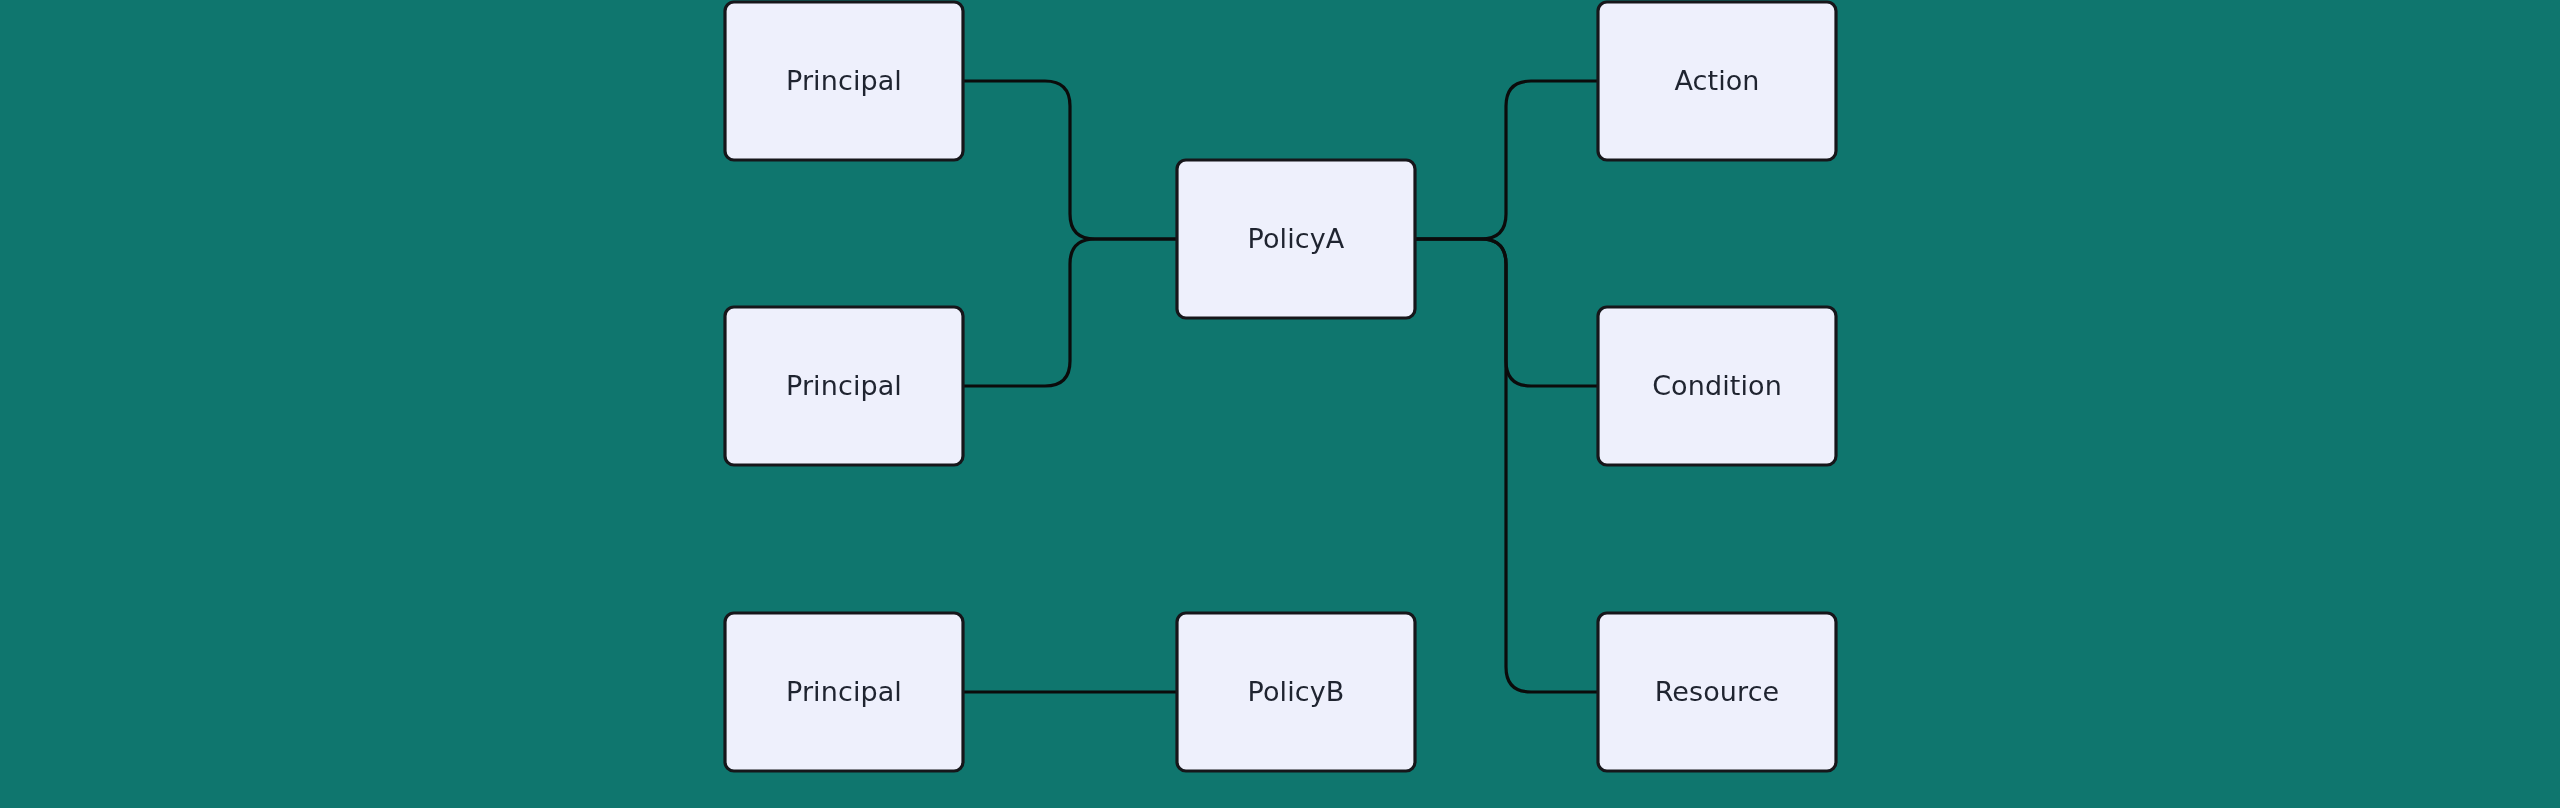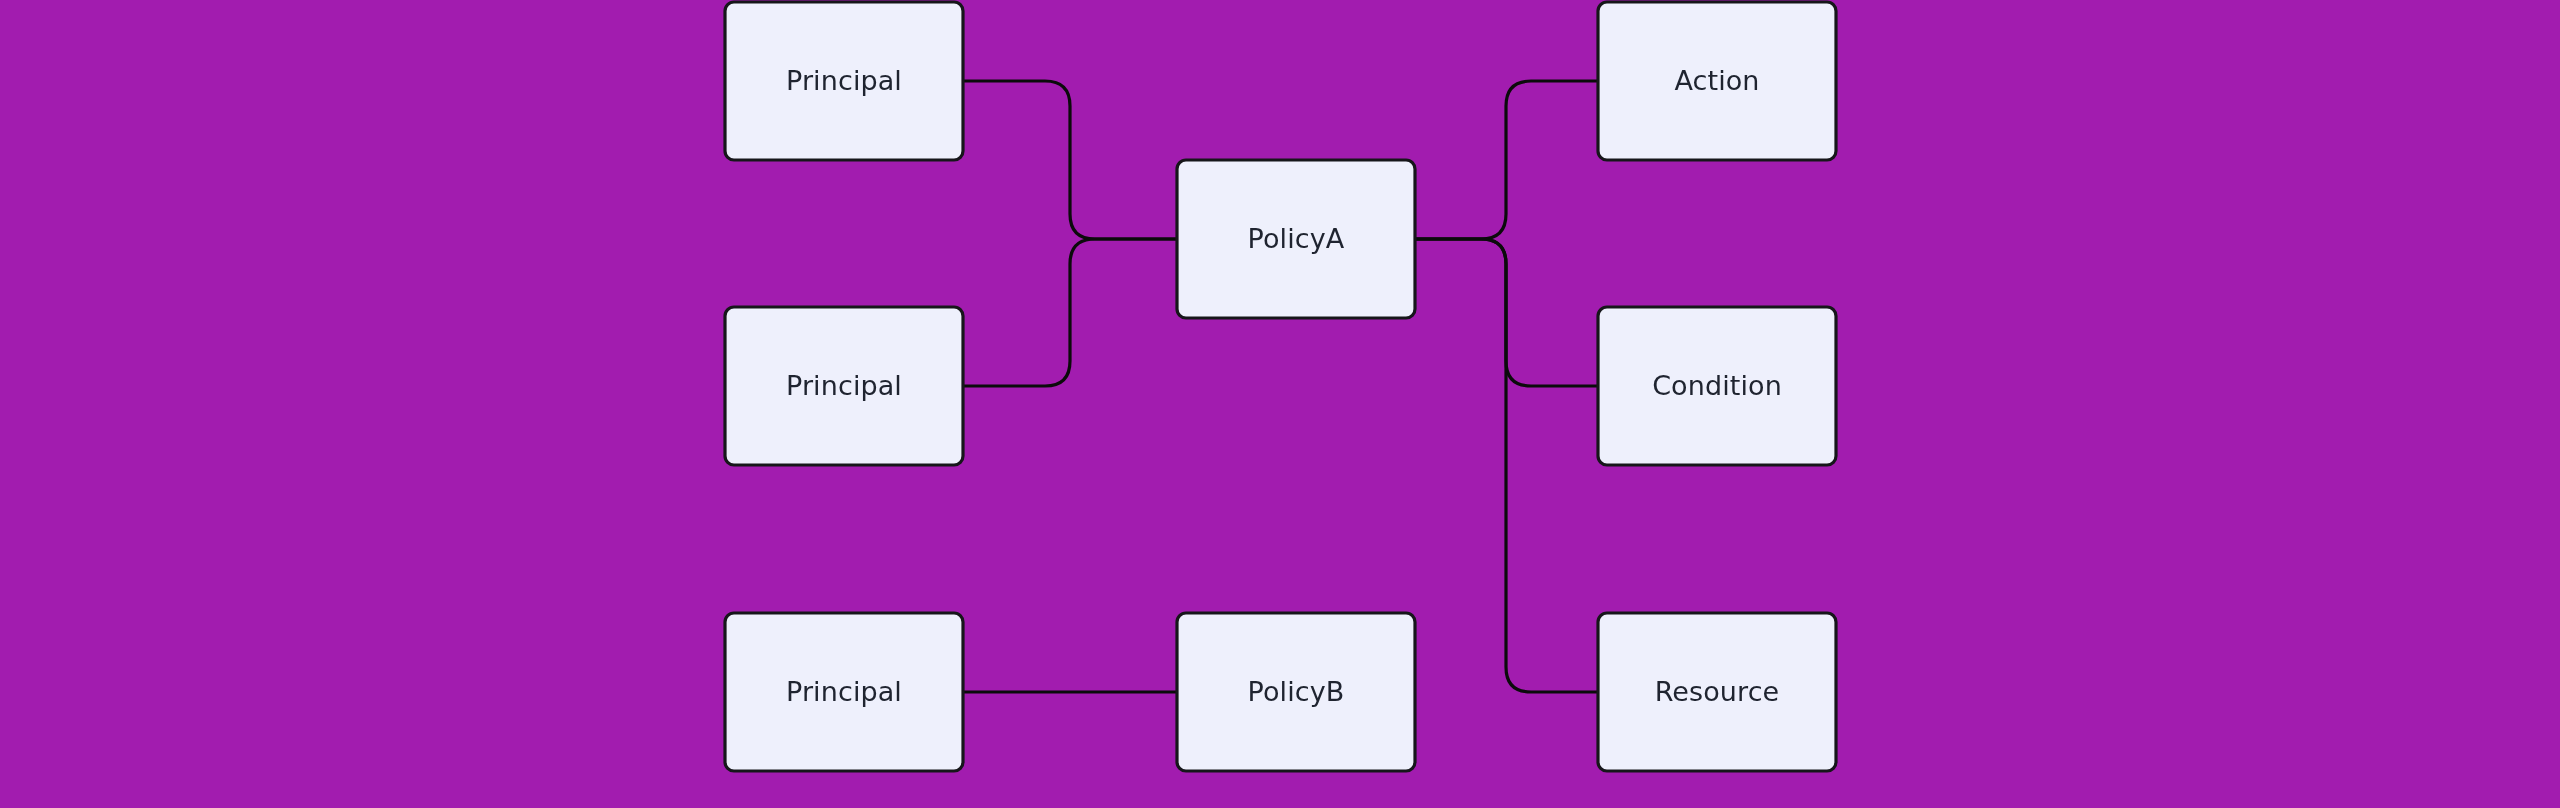--- a/index.html
+++ b/index.html
@@ -8,21 +8,21 @@
     padding: 0;
     background: #ffffff;
   }
   body {
     font-family: "DejaVu Sans", "Liberation Sans", sans-serif;
   }
   #diagram-root {
     position: relative;
     width: 2560px;
     height: 808px;
-    background: #a21caf;
+    background: #0f766e;
     overflow: hidden;
   }
   #graph-svg {
     position: absolute;
     top: 0;
     left: 0;
     width: 2560px;
     height: 808px;
     display: block;
   }

